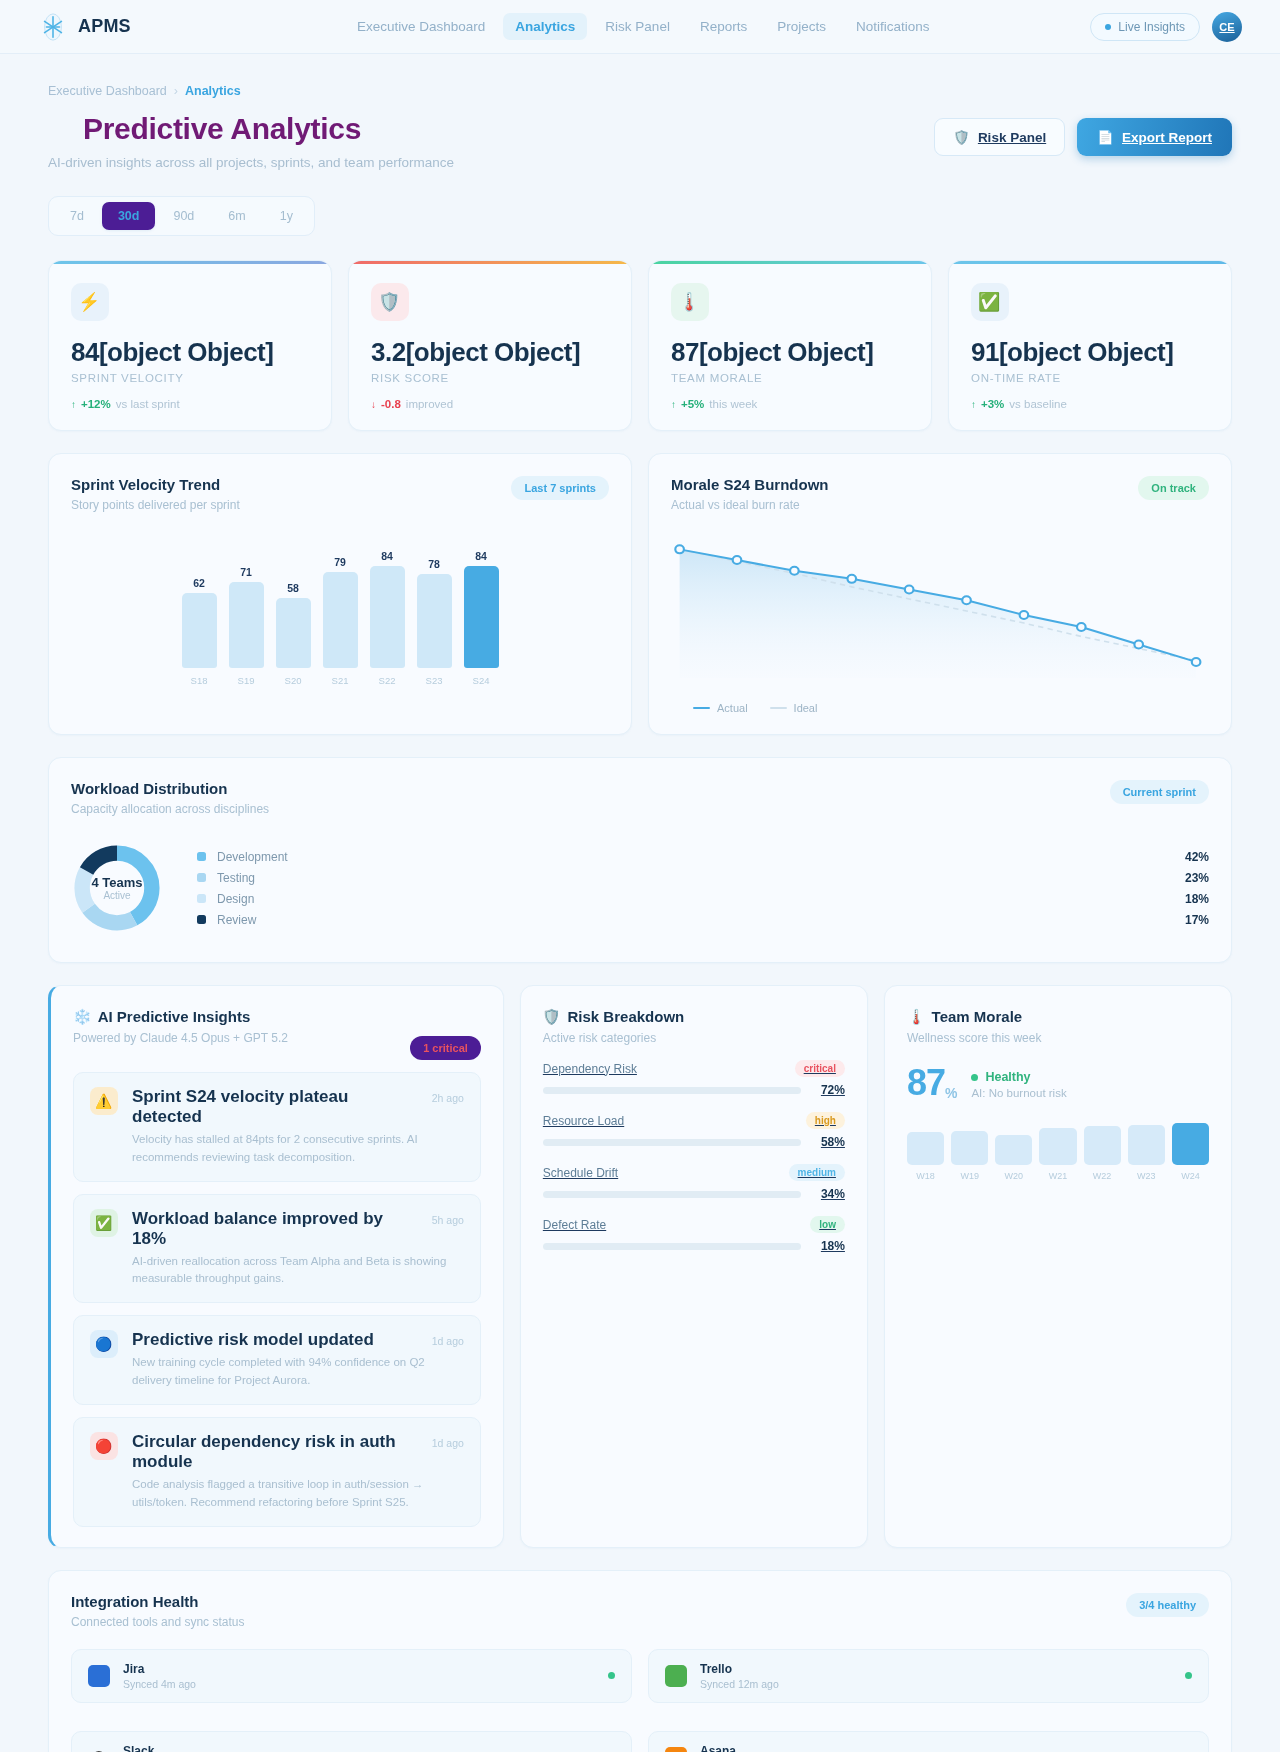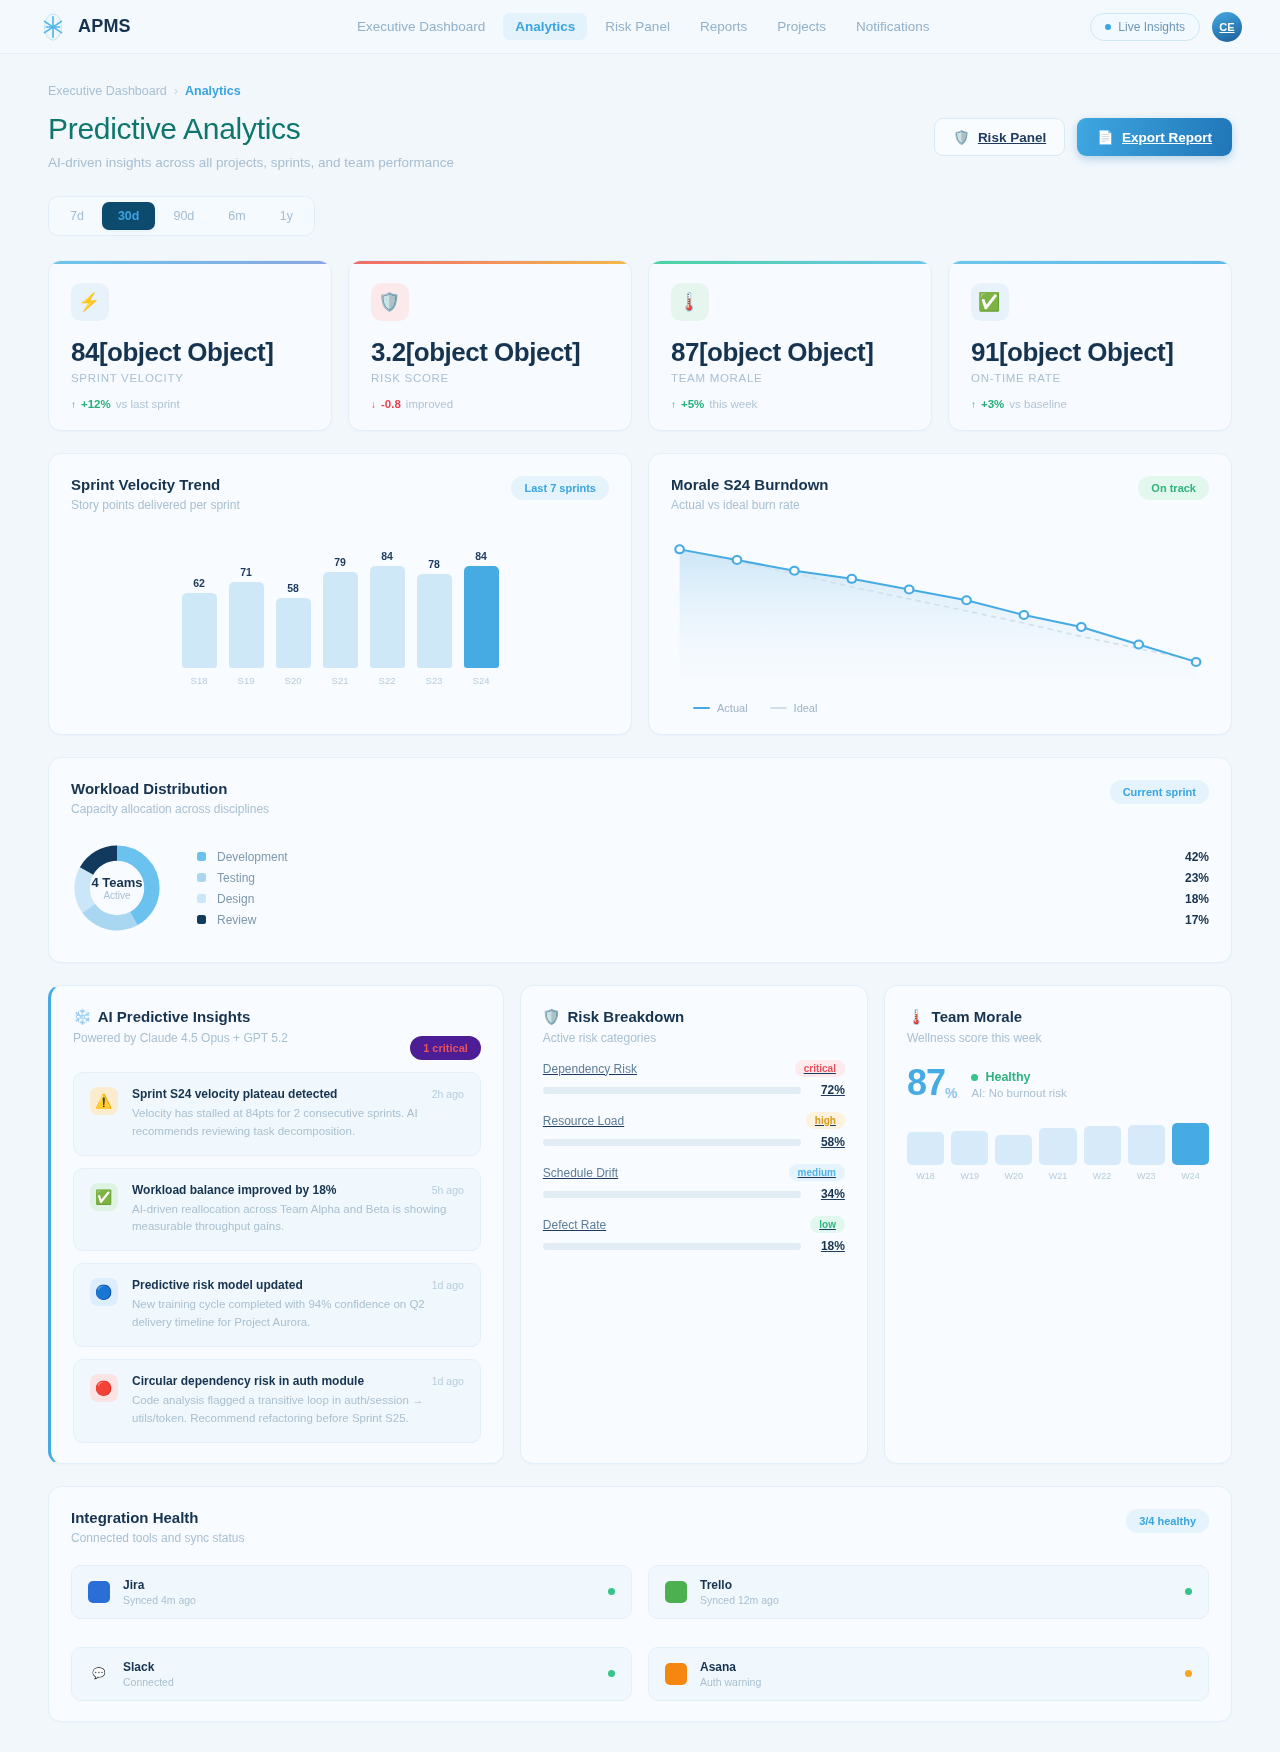--- a/index.html
+++ b/index.html
@@ -72,21 +72,21 @@
 
   
   .page { padding: 30px 48px 0 48px; }
 
   .breadcrumb { font-size: 12.5px; color: #a8c0d4; display: flex; gap: 7px; align-items: center; margin-bottom: 14px; }
   .breadcrumb .crumb-link { cursor: pointer; }
   .breadcrumb .crumb-current { color: #3aa5e0; font-weight: bold; }
   .breadcrumb .crumb-sep { color: #c3d6e5; }
 
   .page-head { display: flex; justify-content: space-between; align-items: flex-start; }
-  h1.page-title { font-size: 30px; font-weight: normal; color: #0f766e; letter-spacing: -.3px; }
+  h1.page-title { font-size: 30px; font-weight: bold; color: #701a75; letter-spacing: -.3px; margin-left: 35px; }
   .page-sub { font-size: 13.5px; color: #a8bed0; margin-top: 9px; }
 
   .head-actions { display: flex; gap: 12px; align-items: center; padding-top: 6px; }
   .btn {
     display: flex; align-items: center; gap: 8px;
     font-size: 13.5px; font-weight: bold;
     border-radius: 9px; cursor: pointer; white-space: nowrap;
   }
   .btn-ghost {
     background: #f8fcff; border: 1px solid #d7e9f7;
@@ -107,21 +107,21 @@
     gap: 2px;
     background: #f5fafe;
     border: 1px solid #e1eef9;
     border-radius: 10px;
     padding: 5px;
   }
   .range-tab {
     font-size: 12.5px; color: #a4bdd0;
     padding: 7px 16px; border-radius: 7px; cursor: pointer;
   }
-  .range-tab.active { background: #0c4a6e; color: #3aa5e0; font-weight: bold; box-shadow: 0 1px 3px rgba(80,140,190,.12); }
+  .range-tab.active { background: #4c1d95; color: #3aa5e0; font-weight: bold; box-shadow: 0 1px 3px rgba(80,140,190,.12); }
 
   
   .kpi-row { display: flex; gap: 16px; margin-top: 24px; }
   .kpi-card {
     flex: 1; background: #f7fbff;
     border: 1px solid #e4f0f9;
     border-radius: 13px;
     padding: 22px 22px 20px 22px;
     position: relative; overflow: hidden;
     box-shadow: 0 1px 2px rgba(100,150,190,.05);
@@ -201,21 +201,21 @@
     display: flex; gap: 14px;
     background: #f1f8fd; border: 1px solid #e4f0f9;
     border-radius: 10px; padding: 14px 16px; margin-top: 12px;
   }
   .insight-icon {
     width: 28px; height: 28px; border-radius: 8px; flex: none;
     display: flex; align-items: center; justify-content: center; font-size: 14px;
   }
   .insight-body { flex: 1; min-width: 0; }
   .insight-top { display: flex; justify-content: space-between; align-items: baseline; gap: 10px; }
-  .insight-title { font-size: 12px; font-weight: bold; color: #16334f; }
+  .insight-title { font-size: 17px; font-weight: bold; color: #16334f; }
   .insight-time { font-size: 10.5px; color: #b6cddd; white-space: nowrap; }
   .insight-desc { font-size: 11.5px; color: #a9bfd0; line-height: 1.55; margin-top: 4px; }
 
   
   .risk-card { flex: 1; }
   .risk-item { margin-top: 15px; }
   .risk-top { display: flex; justify-content: space-between; align-items: center; }
   .risk-name { font-size: 12px; color: #5d7d96; }
   .risk-badge { font-size: 10px; font-weight: bold; border-radius: 10px; padding: 3px 9px; }
   .risk-bar-row { display: flex; align-items: center; gap: 10px; margin-top: 6px; }

